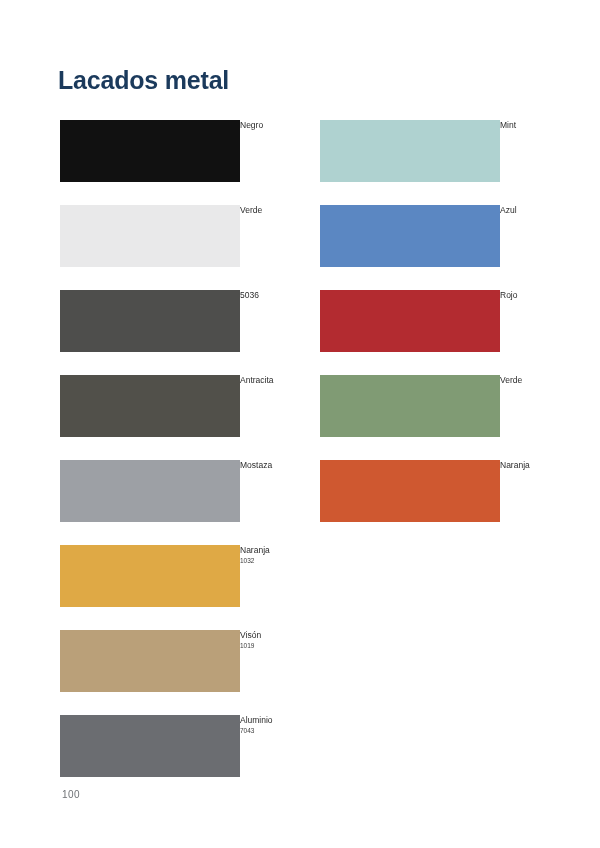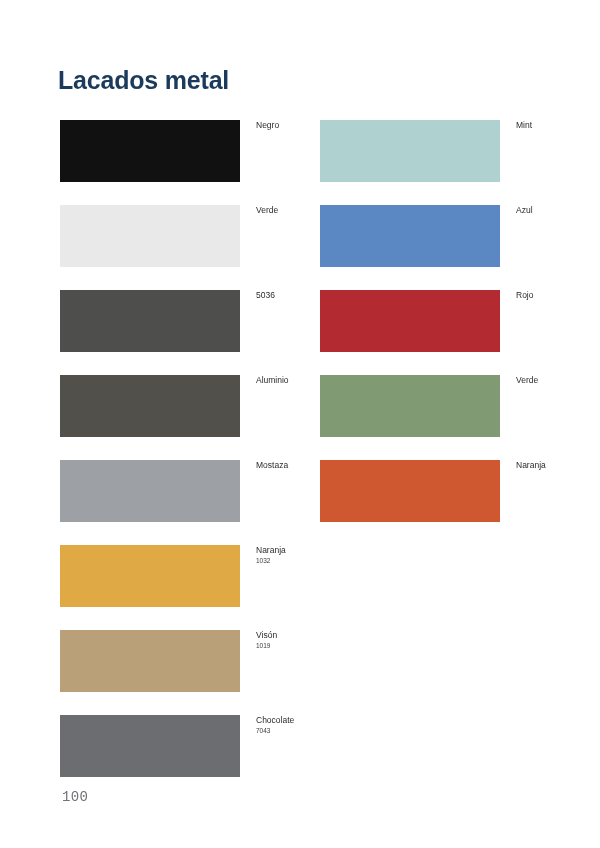--- a/index.html
+++ b/index.html
@@ -49,21 +49,21 @@
   }
   .swatch {
     position: absolute;
     left: 0;
     top: 0;
     width: 180px;
     height: 62px;
   }
   .swatch-labels {
     position: absolute;
-    left: 196px;
+    left: 180px;
     top: 0;
     width: 100px;
   }
   .swatch-name {
     font-size: 8.5px;
     color: #2b2b2b;
     line-height: 11px;
     white-space: nowrap;
   }
   .swatch-code {
@@ -71,24 +71,23 @@
     color: #3a3a3a;
     line-height: 9px;
     white-space: nowrap;
   }
   .swatch-code:empty { display: none; }
 
   .page-number {
     position: absolute;
     left: 62px;
     top: 789px;
-    font-size: 14px;
+    font-size: 10px;
     color: #6f7276;
     letter-spacing: 0.4px;
-    font-family: Liberation Mono, monospace;
   }
 </style>
 </head>
 <body>
 
 <div class="page">
 
   <div class="page-title">Lacados metal</div>
 
   <div class="columns">
@@ -107,21 +106,21 @@
         </div>
         <div class="swatch-row">
           <div class="swatch" style="background: rgb(78, 78, 76);"></div>
           <div class="swatch-labels">
             <div class="swatch-name">5036</div>
           </div>
         </div>
         <div class="swatch-row">
           <div class="swatch" style="background: rgb(81, 80, 74);"></div>
           <div class="swatch-labels">
-            <div class="swatch-name">Aluminio</div>
+            <div class="swatch-name">Antracita</div>
           </div>
         </div>
         <div class="swatch-row">
           <div class="swatch" style="background: rgb(157, 160, 165);"></div>
           <div class="swatch-labels">
             <div class="swatch-name">Mostaza</div>
           </div>
         </div>
         <div class="swatch-row">
           <div class="swatch" style="background: rgb(223, 169, 69);"></div>
@@ -133,21 +132,21 @@
         <div class="swatch-row">
           <div class="swatch" style="background: rgb(186, 160, 121);"></div>
           <div class="swatch-labels">
             <div class="swatch-name">Visón</div>
             <div class="swatch-code">1019</div>
           </div>
         </div>
         <div class="swatch-row">
           <div class="swatch" style="background: rgb(107, 109, 113);"></div>
           <div class="swatch-labels">
-            <div class="swatch-name">Chocolate</div>
+            <div class="swatch-name">Aluminio</div>
             <div class="swatch-code">7043</div>
           </div>
         </div>
       </div>
     <div class="column right" id="right-column">
         <div class="swatch-row">
           <div class="swatch" style="background: rgb(175, 210, 208);"></div>
           <div class="swatch-labels">
             <div class="swatch-name">Mint</div>
           </div>

